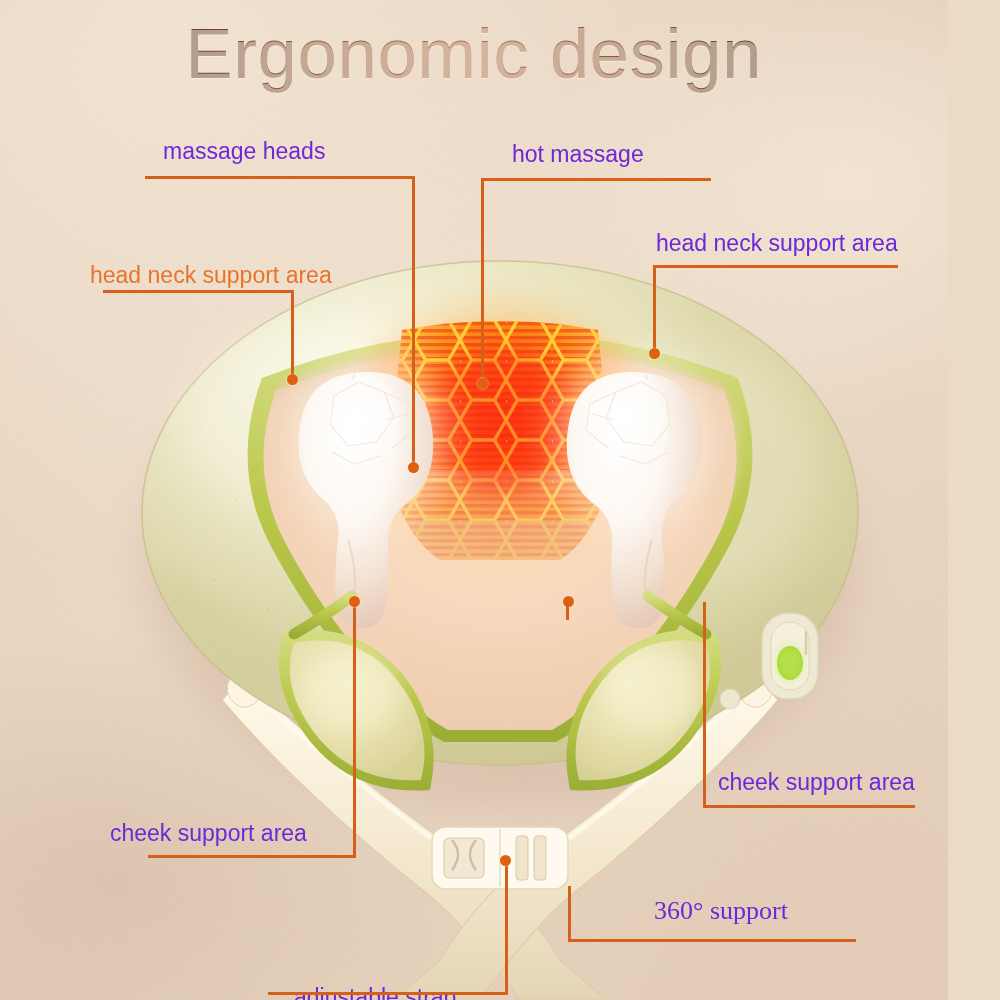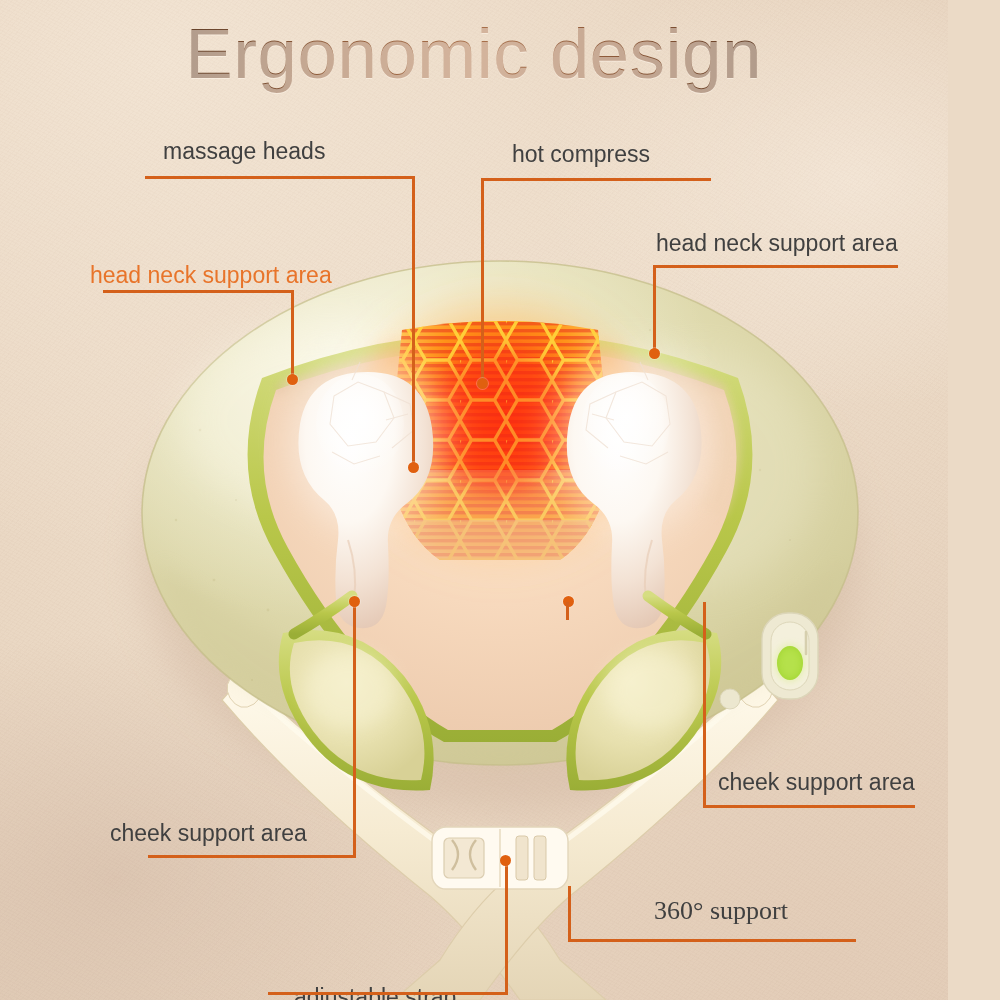--- a/index.html
+++ b/index.html
@@ -34,21 +34,21 @@
     font-size:70px;letter-spacing:1px;font-weight:400;
     background:linear-gradient(90deg,#4a3122 0%,#5a3b27 16%,#8e5b39 34%,#a9714c 50%,#8a5737 66%,#593a26 84%,#46301f 100%);
     -webkit-background-clip:text;background-clip:text;color:transparent;
     text-shadow:0 1px 0 rgba(255,248,238,.5);
   }
 
   
   .device{position:absolute;left:0;top:0;width:1000px;height:1000px;}
 
   
-  .cl{position:absolute;font-size:23px;color:#404040;white-space:nowrap;}
+  .cl{position:absolute;font-size:23px;color:#6d28d9;white-space:nowrap;}
   .cl.orange{color:#e8742a;}
   .ln{position:absolute;background:#d4601a;}
   .ln.h{height:3px;}
   .ln.v{width:3px;}
   .dot{position:absolute;width:11px;height:11px;border-radius:50%;background:#e0600f;
        box-shadow:0 0 0 1px rgba(255,255,255,.25);}
 </style>
 </head>
 <body>
 
@@ -334,21 +334,21 @@
       <path d="M806 632 l0 22" stroke="#d6cfae" stroke-width="2.6" stroke-linecap="round"></path>
     </g>
     <circle cx="730" cy="699" r="10" fill="#ece7cf" stroke="#dcd6b9" stroke-width="1"></circle>
   </svg>
 
   <div class="cl" style="left:163px;top:138px;">massage heads</div>
   <div class="ln h" style="left:145px;top:176px;width:270px;"></div>
   <div class="ln v" style="left:412px;top:176px;height:292px;"></div>
   <div class="dot" style="left:408px;top:462px;"></div>
 
-  <div class="cl" style="left:512px;top:141px;">hot compress</div>
+  <div class="cl" style="left:512px;top:141px;">hot massage</div>
   <div class="ln h" style="left:481px;top:178px;width:230px;"></div>
   <div class="ln v" style="left:481px;top:178px;height:206px;"></div>
   <div class="dot" style="left:477px;top:378px;"></div>
 
   <div class="cl orange" style="left:90px;top:262px;">head neck support area</div>
   <div class="ln h" style="left:103px;top:290px;width:190px;"></div>
   <div class="ln v" style="left:291px;top:290px;height:90px;"></div>
   <div class="dot" style="left:287px;top:374px;"></div>
 
   <div class="cl" style="left:656px;top:230px;">head neck support area</div>

